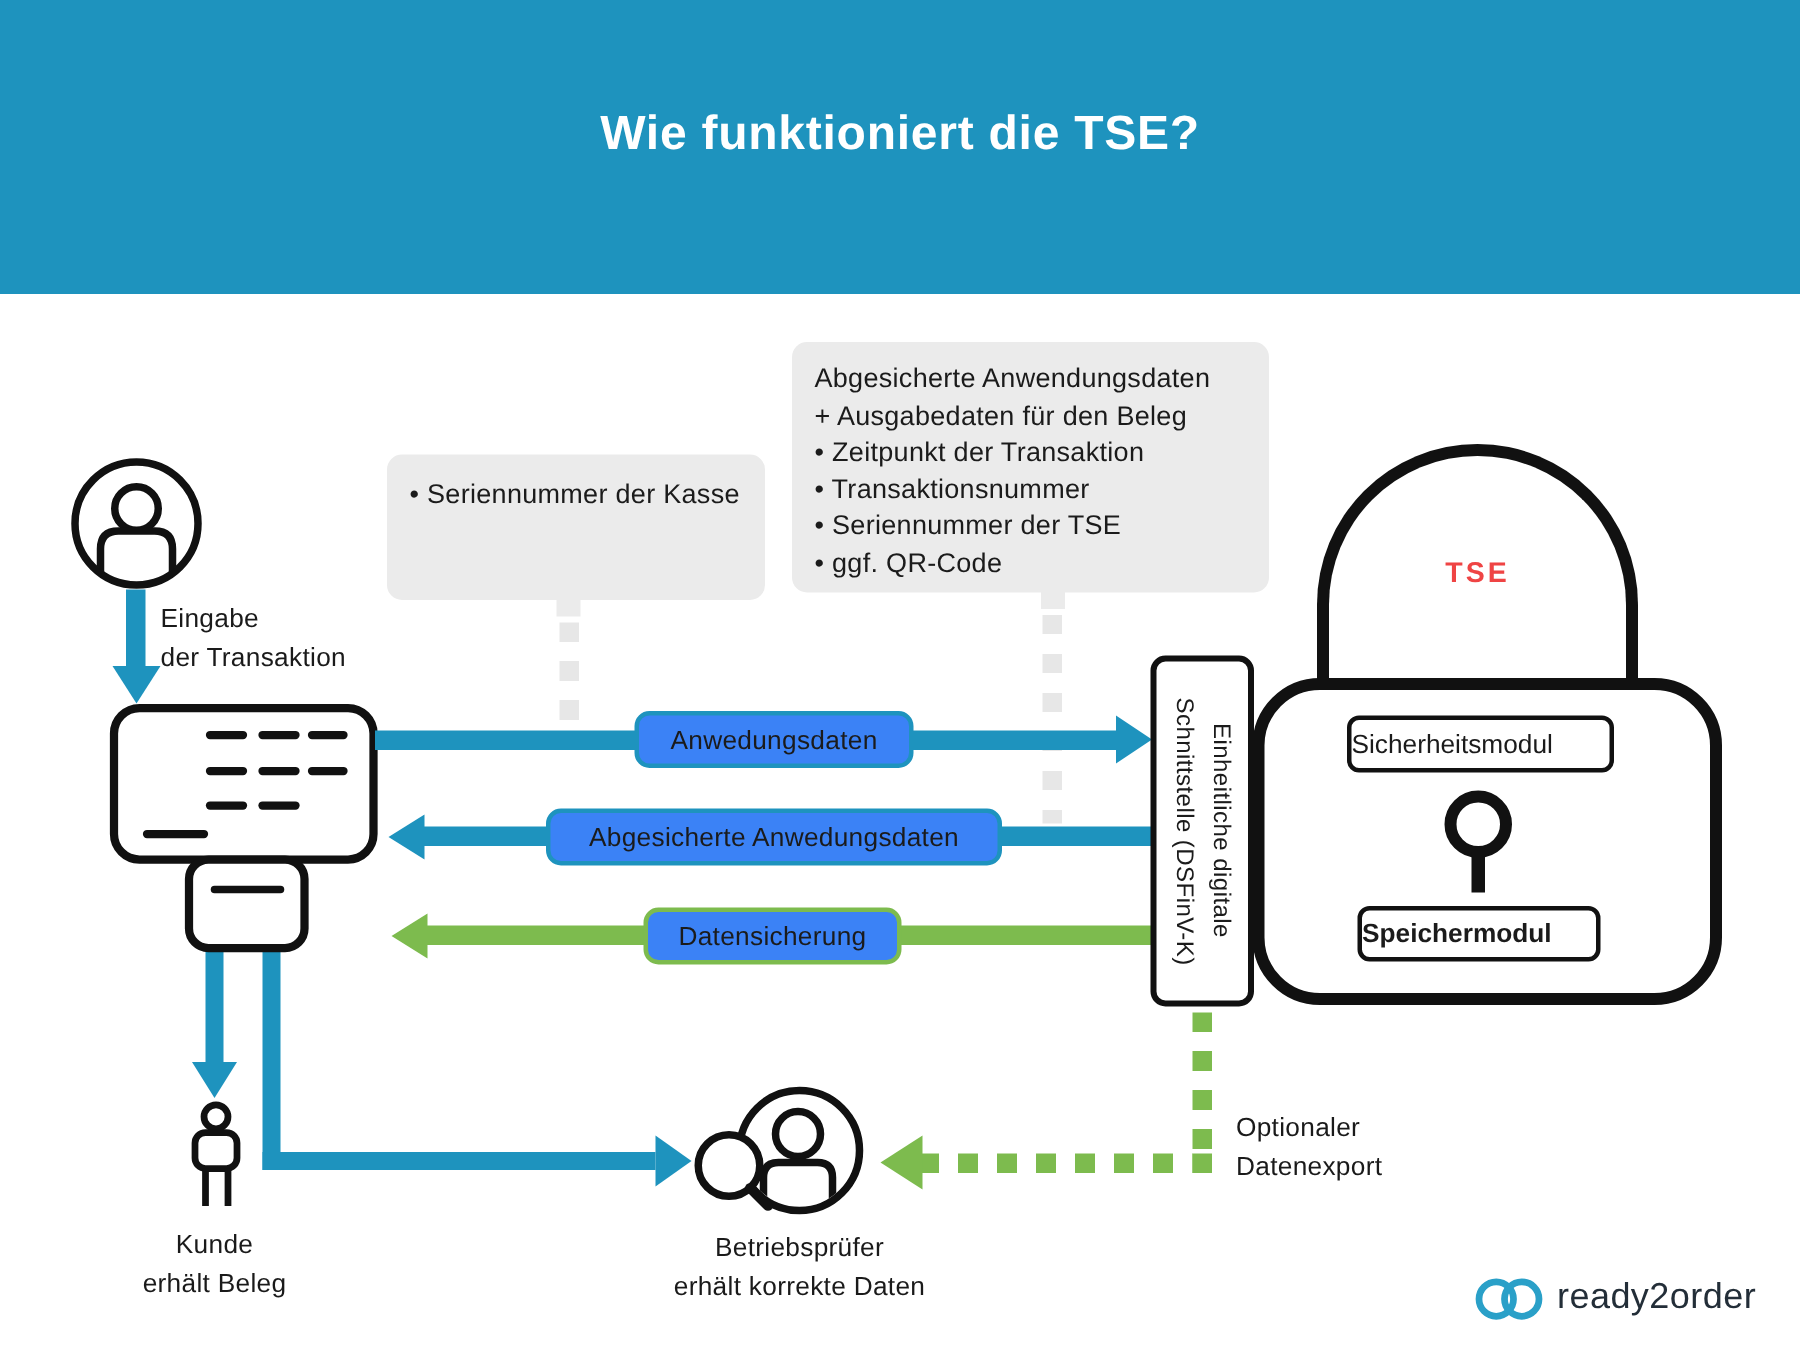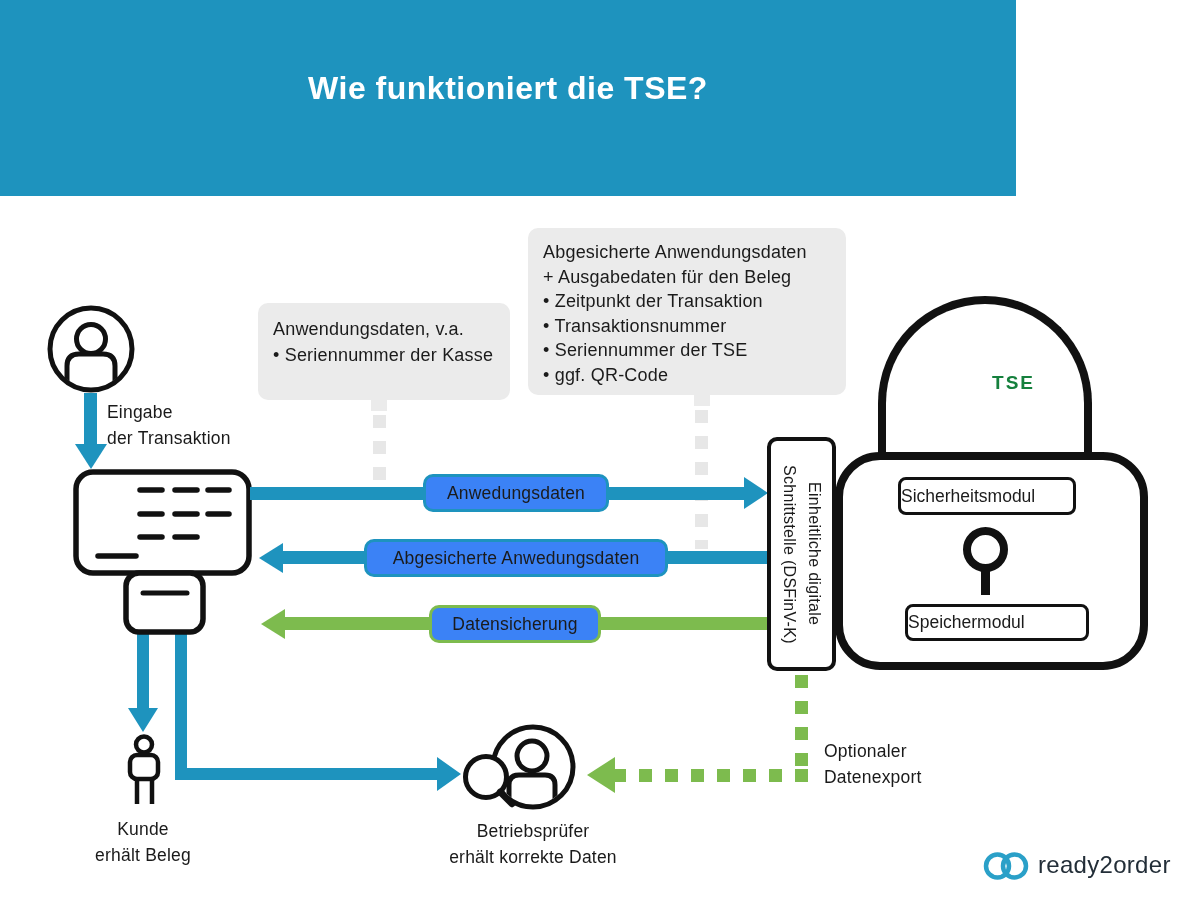--- a/index.html
+++ b/index.html
@@ -2,21 +2,21 @@
 <html><head>
 <meta charset="utf-8">
 <style>
   * { margin:0; padding:0; box-sizing:border-box; }
   html,body { background:#ffffff; }
   .canvas{
     position:relative; width:1200px; height:911px; background:#ffffff;
     font-family:"Liberation Sans", sans-serif; color:#1b1b1b; overflow:hidden;
   }
   
-  .banner{ position:absolute; left:0; top:0; width:1016px; height:196px; background:#1e93be; }
+  .banner{ position:absolute; left:0; top:0; width:1200px; height:196px; background:#1e93be; }
   .banner h1{
     position:absolute; top:70px; left:0; width:100%; text-align:center;
     font-size:32px; font-weight:bold; color:#ffffff; letter-spacing:.5px;
   }
   
   .bar{ position:absolute; background:#1e93be; }
   .bar.green{ background:#7dbb4e; }
   .tri{ position:absolute; width:0; height:0; border-style:solid; border-color:transparent; }
   
   .callout{
@@ -47,22 +47,22 @@
   
   .shackle{
     position:absolute; left:878px; top:296px; width:214px; height:162px;
     border:8px solid #111; border-bottom:none; border-radius:107px 107px 0 0;
   }
   .lockbody{
     position:absolute; left:835px; top:452px; width:313px; height:218px;
     border:8px solid #111; border-radius:45px; background:#fff; z-index:1;
   }
   .tse-title{
-    position:absolute; left:935px; top:372px; width:100px; text-align:right;
-    font-size:19px; font-weight:bold; letter-spacing:2px; color:#15803d;
+    position:absolute; left:935px; top:372px; width:100px; text-align:center;
+    font-size:19px; font-weight:bold; letter-spacing:2px; color:#ef4444;
   }
   .module{
     position:absolute; background:#fff; border:3.5px solid #111; border-radius:8px;
     display:flex; align-items:center; justify-content:flex-start; font-size:17.5px; z-index:2; white-space:nowrap;
   }
   .keyring{ position:absolute; left:963px; top:527px; width:45px; height:45px;
     border:8px solid #111; border-radius:50%; z-index:2; }
   .keystem{ position:absolute; left:981px; top:568px; width:9px; height:27px; background:#111; z-index:2; }
   
   .gvdash{ position:absolute; left:795px; top:675px; width:13px; height:95px;
@@ -117,21 +117,20 @@
         <line x1="138" y1="50" x2="159" y2="50"></line>
       <line x1="70" y1="73" x2="92" y2="73"></line>
         <line x1="105" y1="73" x2="127" y2="73"></line>
       <line x1="28" y1="92" x2="66" y2="92"></line>
     </g>
     <rect x="56" y="109" width="77" height="59" rx="13" fill="#fff" stroke="#111" stroke-width="5.5"></rect>
     <line x1="73" y1="129" x2="117" y2="129" stroke="#111" stroke-width="5" stroke-linecap="round"></line>
   </svg>
 
   <div class="callout" style="left:258px; top:303px; width:252px; height:97px; padding:13px 0 0 15px; line-height:26px;">
-    <div class="ln">Anwendungsdaten, v.a.</div>
     <div class="ln">• Seriennummer der Kasse</div>
   </div>
   <div class="tab" style="left:371px; top:398px; width:16px; height:13px;"></div>
   <div class="gdash" style="left:373px; top:415px; height:66px;"></div>
 
   <div class="callout" style="left:528px; top:228px; width:318px; height:167px; padding:12px 0 0 15px; line-height:24.5px;">
     <div class="ln">Abgesicherte Anwendungsdaten</div>
     <div class="ln">+ Ausgabedaten für den Beleg</div>
     <div class="ln">• Zeitpunkt der Transaktion</div>
     <div class="ln">• Transaktionsnummer</div>
@@ -167,21 +166,21 @@
   </div>
 
   <div class="shackle"></div>
   <div class="tse-title">TSE</div>
   <div class="lockbody"></div>
   <div class="module" style="left:898px; top:477px; width:178px; height:38px;">
     <span>Sicherheitsmodul</span>
   </div>
   <div class="keyring"></div>
   <div class="keystem"></div>
-  <div class="module" style="left:905px; top:604px; width:184px; height:37px;">
+  <div class="module" style="left:905px; top:604px; width:162px; height:37px;font-weight:bold;">
     <span>Speichermodul</span>
   </div>
 
   <div class="bar" style="left:137px; top:628px; width:12px; height:82px;"></div>
   <div class="tri" style="left:128px; top:708px; border-left-width:15px; border-right-width:15px; border-top:24px solid #1e93be;"></div>
 
   <div class="bar" style="left:175px; top:628px; width:12px; height:152px;"></div>
   <div class="bar" style="left:175px; top:768px; width:262px; height:12px;"></div>
   <div class="tri" style="left:437px; top:757px; border-top-width:17px; border-bottom-width:17px; border-left:24px solid #1e93be;"></div>
 

